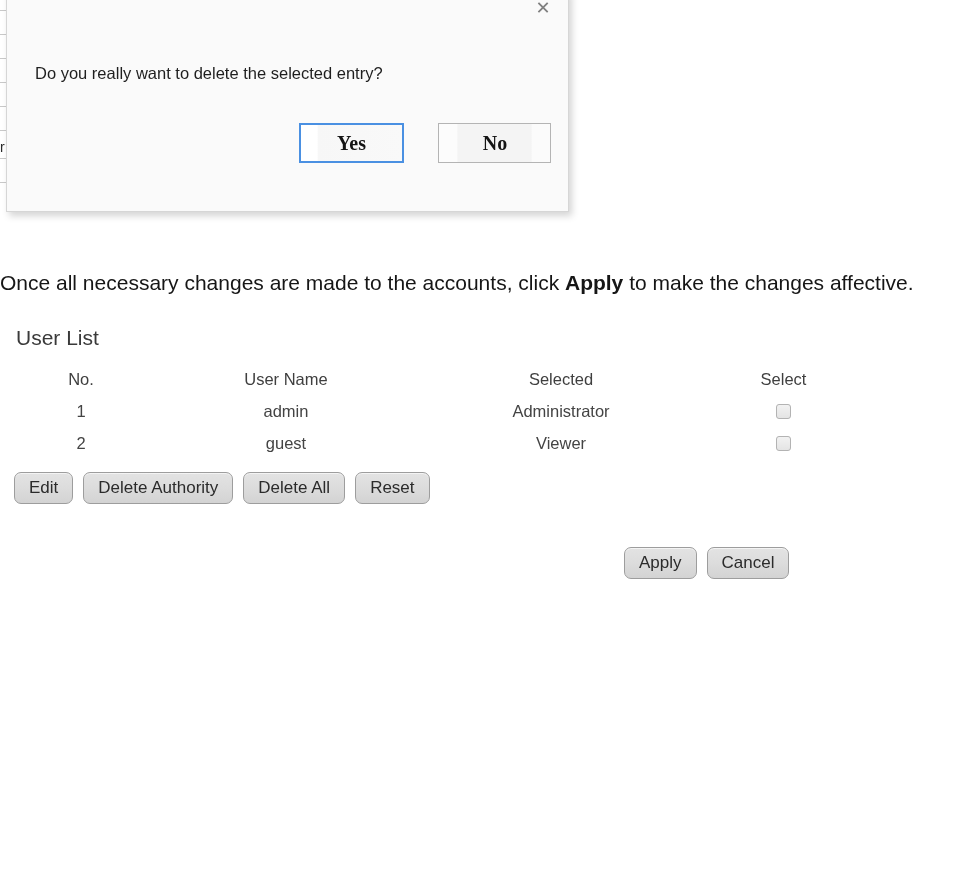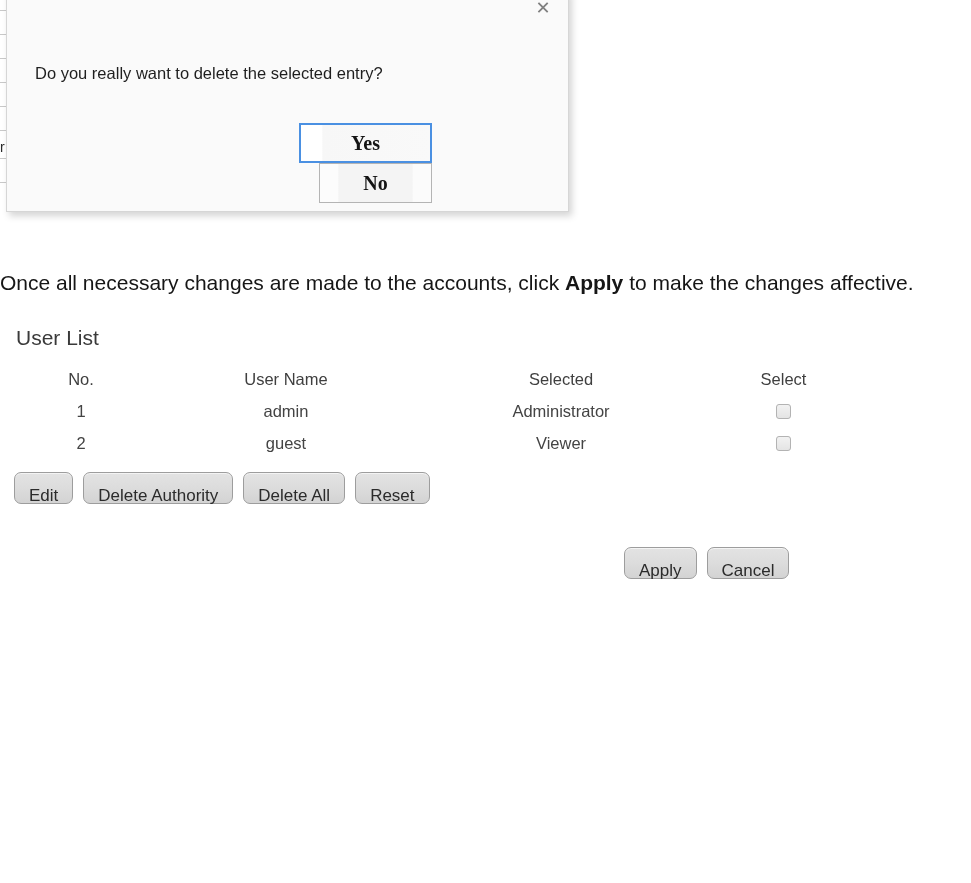--- a/index.html
+++ b/index.html
@@ -125,28 +125,28 @@
     font-weight: bold;
     font-size: 20px;
     line-height: 34px;
     text-align: center;
     color: #141414;
     background: #fbfbfb;
     cursor: pointer;
     user-select: none;
   }
   .dlg-btn.primary {
-    width: 133px;
+    width: 105px;
     border: 2px solid #4a90e2;
     background: linear-gradient(to right,#ffffff 0%,#ffffff 16%,#f7f7f7 17%,#f9f9f9 100%);
     line-height: 36px;
   }
   .dlg-btn.secondary {
     width: 113px;
-    margin-left: 20px;
+    margin-left: 30px;
     border: 1px solid #b4b4b4;
     background: linear-gradient(to right,#fcfcfc 0%,#fcfcfc 16%,#f4f4f4 17%,#f4f4f4 83%,#fbfbfb 84%,#fbfbfb 100%);
     line-height: 38px;
   }
 
   
   #intro-paragraph {
     position: absolute;
     left: 0px;
     top: 270px;
@@ -202,21 +202,21 @@
     border-radius: 3px;
     background: linear-gradient(to bottom,#f2f2f2,#e4e4e4);
     vertical-align: -2px;
     cursor: pointer;
   }
 
   
   .gui-btn {
     display: inline-block;
     height: 32px;
-    padding: 8px 14px;
+    padding: 0 14px;
     border: 1px solid #9d9d9d;
     border-radius: 7px;
     background: linear-gradient(to bottom,#e3e3e3 0%,#dcdcdc 50%,#d3d3d3 100%);
     font-size: 17px;
     line-height: 30px;
     color: #2b2b2b;
     text-align: center;
     cursor: pointer;
     user-select: none;
     box-shadow: 0 1px 0 rgba(255,255,255,0.6) inset;

